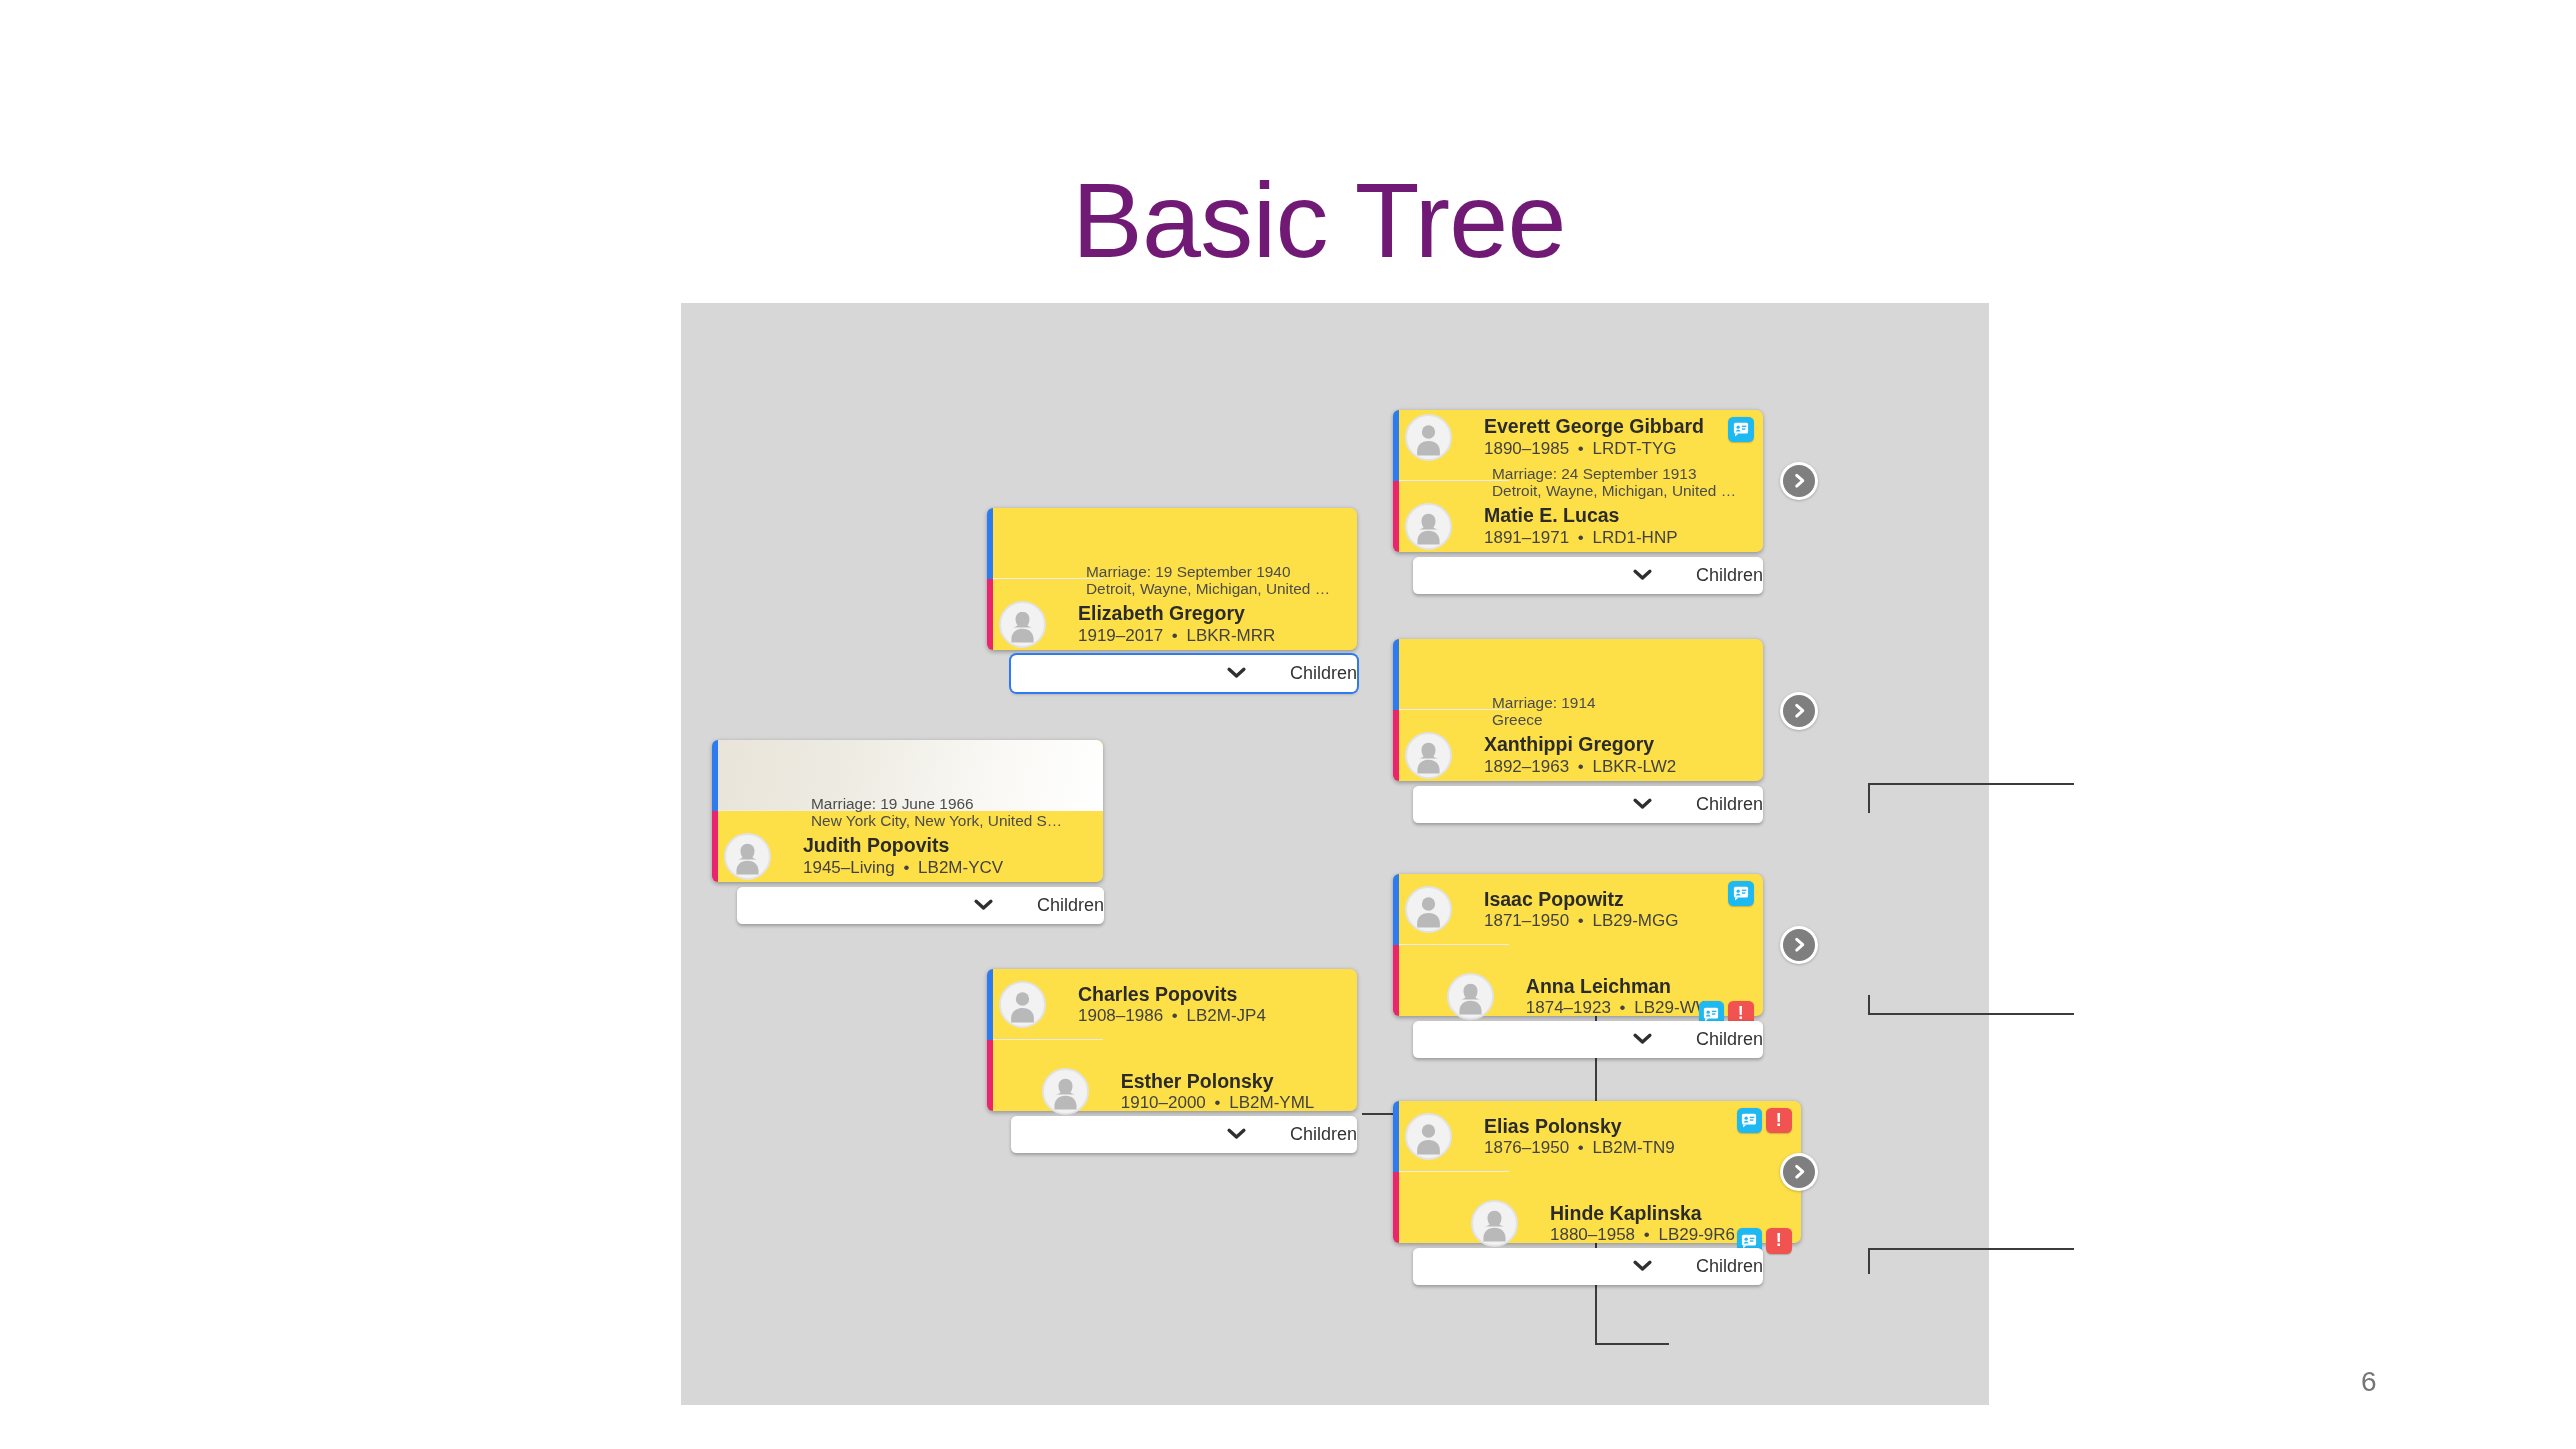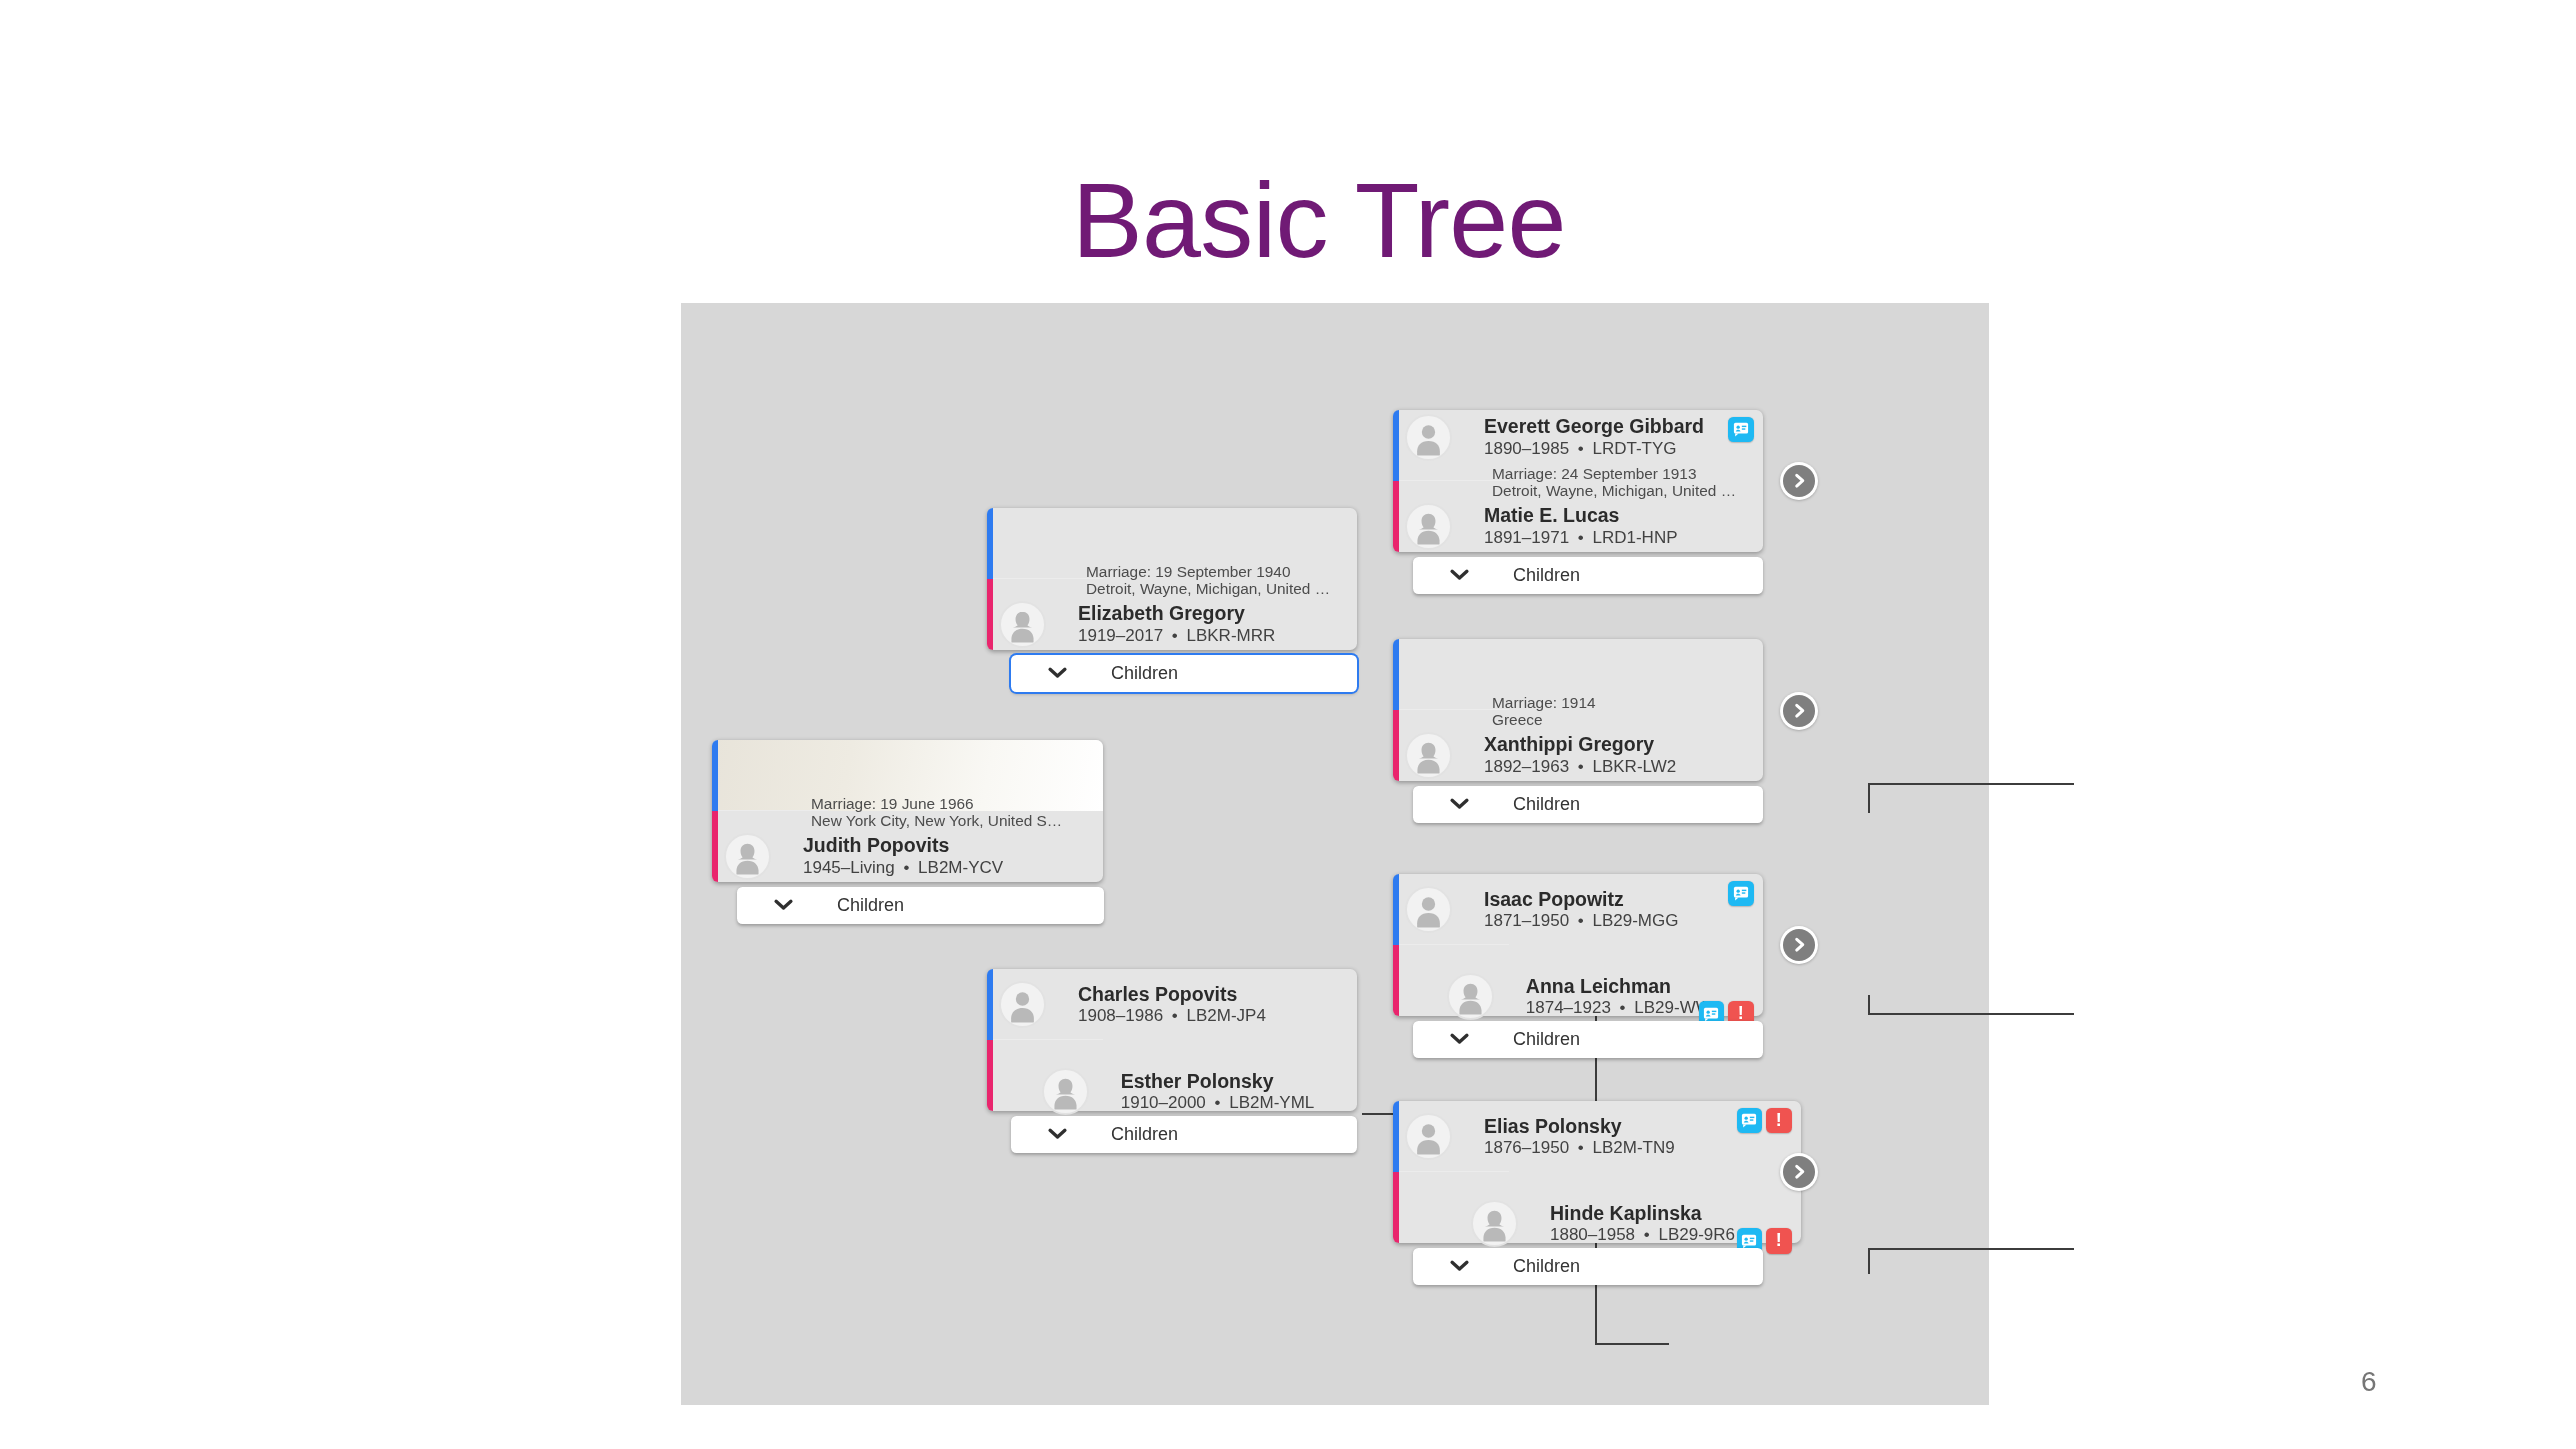--- a/index.html
+++ b/index.html
@@ -10,21 +10,21 @@
                font-size:106px;font-weight:300;color:#701a75;letter-spacing:-0.7px;white-space:nowrap;}
   .page-number{position:absolute;left:2361px;top:1366px;font-size:28px;color:#767676;}
 
   .tree-panel{position:absolute;left:681px;top:303px;width:1308px;height:1102px;background:#d7d7d7;}
 
   
   .conn{position:absolute;background:#3c3c3c;z-index:1;}
   .conn.h{height:2px;} .conn.v{width:2px;}
 
   
-  .card{position:absolute;z-index:2;height:142px;background:#e5e5e5;border-radius:6.7px;
+  .card{position:absolute;z-index:2;height:142px;background:#fde047;border-radius:6.7px;
         box-shadow:0 1.3px 4px rgba(0,0,0,.30);}
   .gender-bar{position:absolute;width:6px;z-index:3;}
   .gender-bar.male{left:0;top:0;height:71px;background:#2e7bf0;border-radius:6.7px 0 0 0;}
   .gender-bar.female{left:0;top:71px;height:71px;background:#e9256d;border-radius:0 0 0 6.7px;}
   .sel-bg{position:absolute;left:0;top:0;width:100%;height:71px;border-radius:6.7px 6.7px 0 0;
           background:linear-gradient(100deg,#e8e4da 0%,#eeebe2 35%,#f9f8f4 70%,#ffffff 100%);}
   .split-divider{position:absolute;left:1.3px;top:70px;width:115px;height:1.3px;background:#ececec;}
 
   .person-row{position:absolute;left:0;width:100%;display:flex;align-items:center;}
   .card.with-marriage .person-row{height:54px;}
@@ -47,21 +47,21 @@
          justify-content:center;z-index:4;box-shadow:0 0.7px 1.3px rgba(0,0,0,.2);}
   .badge.hint{background:#1eb9f3;}
   .badge.alert{background:#f05350;color:#ffffff;font-size:18px;font-weight:bold;}
   .badge.slot1{right:9.4px;} .badge.slot2{right:39px;}
   .badge.pos-top{top:6.7px;} .badge.pos-mid{top:40px;}
   .badge svg{width:20px;height:20px;}
 
   
   .children-bar{position:absolute;z-index:2;height:37px;background:#ffffff;border-radius:5.4px;
                 box-shadow:0 1.3px 3.4px rgba(0,0,0,.28);display:flex;align-items:center;
-                box-sizing:border-box;padding-left:35px;}
+                box-sizing:border-box;padding-left:35px;justify-content:flex-end;}
   .children-bar.selected{box-shadow:0 0 0 2px #2e7bf0, 0 1.3px 3.4px rgba(0,0,0,.28);}
   .children-label{margin-left:42px;font-size:18px;color:#333333;}
 
   
   .nav-arrow{position:absolute;z-index:2;width:38px;height:38px;border-radius:50%;background:#ffffff;
              display:flex;align-items:center;justify-content:center;box-shadow:0 0.7px 2.7px rgba(0,0,0,.25);}
   .nav-arrow .inner{width:32px;height:32px;border-radius:50%;background:#7f7f7f;display:flex;
                     align-items:center;justify-content:center;}
 </style>
 </head>

